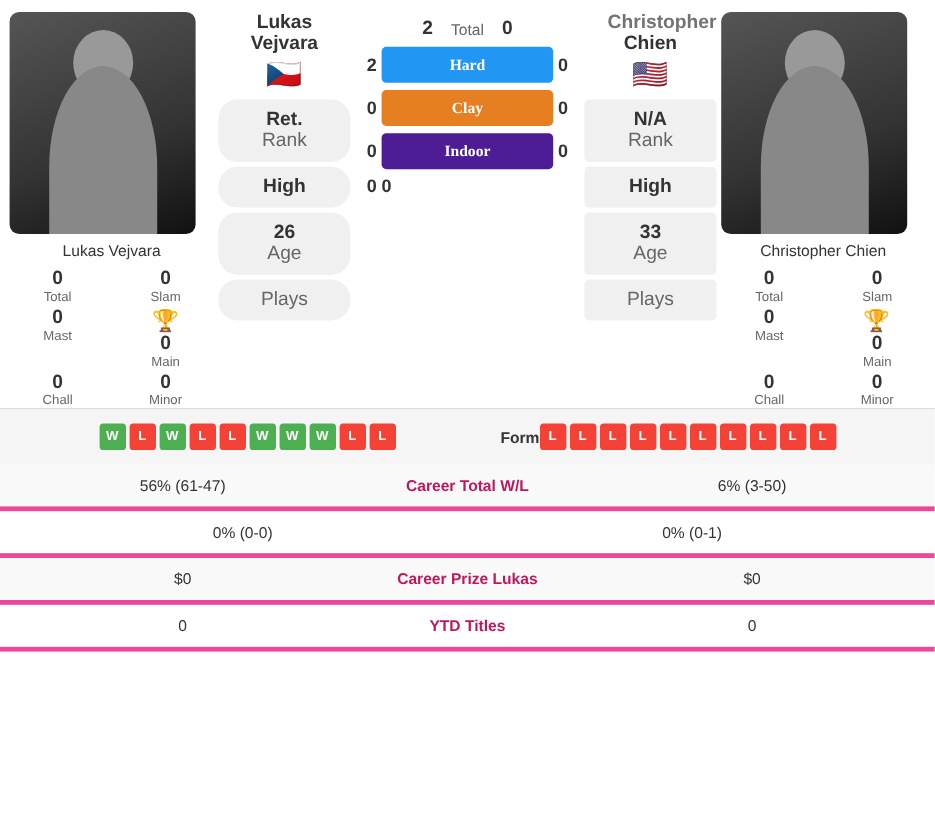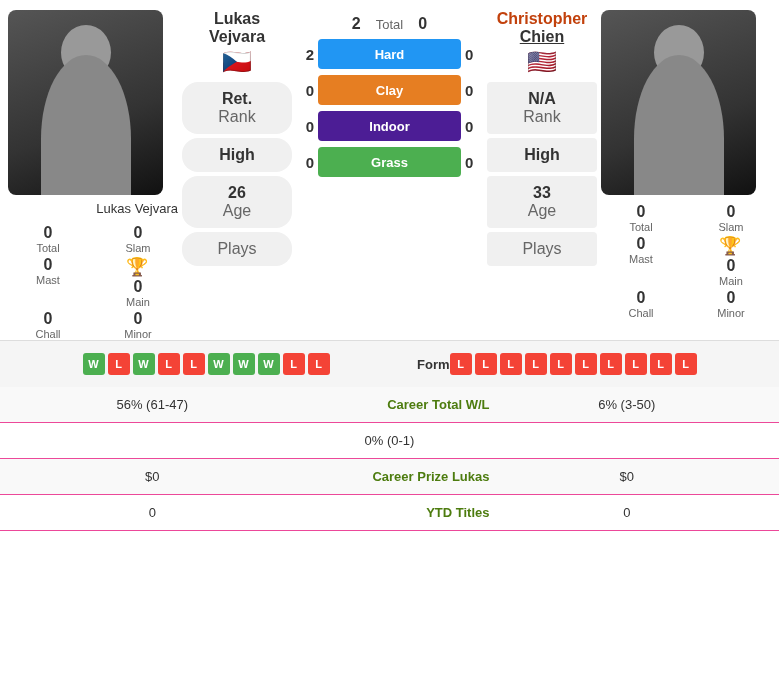--- a/index.html
+++ b/index.html
@@ -44,21 +44,21 @@
       background: #999;
       border-radius: 50%;
       position: absolute;
       bottom: 115px;
       left: 50%;
       transform: translateX(-50%);
     }
 
     .player-name {
       font-size: 13px;
-      text-align: right;
+      text-align: center;
       margin-top: 6px;
       color: #333;
       font-weight: normal;
     }
 
     .player-stats {
       display: grid;
       grid-template-columns: 1fr 1fr;
       gap: 2px 10px;
       margin-top: 8px;
@@ -126,20 +126,21 @@
       flex: 1;
       height: 30px;
       border-radius: 4px;
       display: flex;
       align-items: center;
       justify-content: center;
       color: #fff;
       font-size: 13px;
       font-weight: bold;
       min-width: 70px;
+      font-family: Liberation Serif, serif;
     }
 
     .badge-hard { background: #2196f3; }
     .badge-clay { background: #e67e22; }
     .badge-indoor { background: #4c1d95; }
     .badge-grass { background: #4caf50; }
 
     .court-score-right {
       font-size: 15px;
       font-weight: bold;
@@ -210,32 +211,32 @@
     
     .stats-rows {
       background: #fff;
     }
 
     .stat-row {
       display: flex;
       align-items: center;
       justify-content: space-between;
       padding: 10px 15px;
-      border-bottom: 1px solid #ec4899;
+      border-bottom: 4px solid #ec4899;
     }
 
     .stat-row:nth-child(odd) {
       background: #f9f9f9;
     }
 
     .stat-row-label {
       font-size: 13px;
       font-weight: bold;
-      color: #4d7c0f;
-      text-align: right;
+      color: #be185d;
+      text-align: center;
       flex: 0 0 200px;
     }
 
     .stat-row-value {
       font-size: 13px;
       color: #333;
       text-align: center;
       flex: 1;
     }
 
@@ -358,29 +359,28 @@
       </div>
 
       <div class="court-row">
         <span class="court-score">0</span>
         <div class="court-badge badge-indoor">Indoor</div>
         <span class="court-score-right">0</span>
       </div>
 
       <div class="court-row">
         <span class="court-score">0</span>
-        <div class="court-badge badge-grass">Grass</div>
         <span class="court-score-right">0</span>
       </div>
     </div>
 
     <div class="col-right-mid">
       <div style="text-align:center; margin-bottom:6px;">
-        <div style="font-size:16px; font-weight:bold; color:#c2410c;">Christopher</div>
-        <div style="font-size:16px; font-weight:bold; color:#333;text-decoration:underline;">Chien</div>
+        <div style="font-size:16px; font-weight:bold; color:#737373;text-align:right;">Christopher</div>
+        <div style="font-size:16px; font-weight:bold; color:#333;">Chien</div>
         <div style="font-size:24px; margin-top:2px;">🇺🇸</div>
       </div>
       <div class="right-stat-box">
         <div class="mid-stat-value">N/A</div>
         <div class="mid-stat-label">Rank</div>
       </div>
       <div class="right-stat-box">
         <div class="mid-stat-value">High</div>
       </div>
       <div class="right-stat-box">
@@ -390,20 +390,21 @@
       <div class="right-stat-box">
         <div class="mid-stat-label">Plays</div>
       </div>
     </div>
 
     <div class="col-right-player">
       <div class="player-avatar">
         <div class="avatar-head"></div>
         <div class="avatar-silhouette"></div>
       </div>
+      <div class="player-name">Christopher Chien</div>
       <div class="player-stats">
         <div class="stat-cell">
           <span class="stat-value">0</span>
           <span class="stat-label">Total</span>
         </div>
         <div class="stat-cell">
           <span class="stat-value">0</span>
           <span class="stat-label">Slam</span>
         </div>
         <div class="stat-cell">
@@ -458,20 +459,21 @@
     </div>
   </div>
 
   <div class="stats-rows" id="stats-rows">
       <div class="stat-row">
         <div class="stat-row-value">56% (61-47)</div>
         <div class="stat-row-label">Career Total W/L</div>
         <div class="stat-row-value">6% (3-50)</div>
       </div>
       <div class="stat-row">
+        <div class="stat-row-value">0% (0-0)</div>
         <div class="stat-row-value">0% (0-1)</div>
       </div>
       <div class="stat-row">
         <div class="stat-row-value">$0</div>
         <div class="stat-row-label">Career Prize Lukas</div>
         <div class="stat-row-value">$0</div>
       </div>
       <div class="stat-row">
         <div class="stat-row-value">0</div>
         <div class="stat-row-label">YTD Titles</div>

